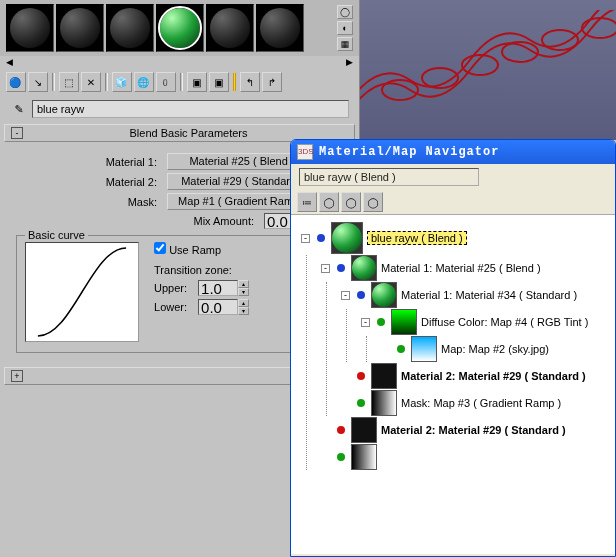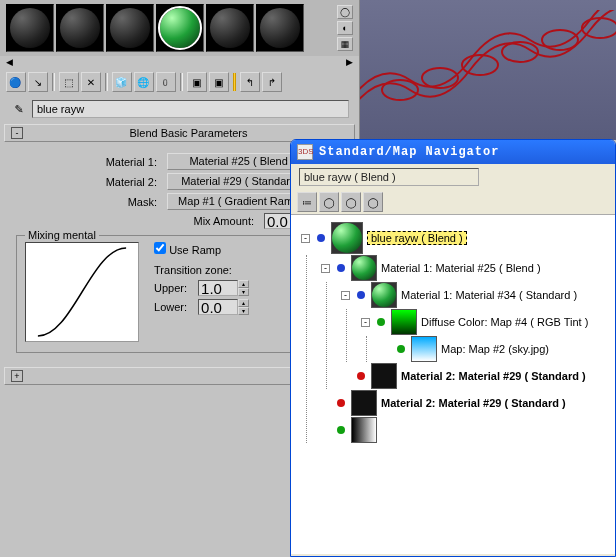--- a/index.html
+++ b/index.html
@@ -167,21 +167,21 @@
         <input value="0.0" style="">
         <div class="spin-btns">
             <span>▴</span>
             <span>▾</span>
           </div>
       </div>
       <span style="width:28px"></span>
     </div>
 
     <div class="mix-group">
-      <span class="legend">Mixing mental</span>
+      <span class="legend">Basic curve</span>
       <div class="curve-box">
         <svg viewBox="0 0 100 100">
             <path d="M 5 95 C 40 95 60 5 95 5" stroke="#000" fill="none" stroke-width="1.5"></path>
           </svg>
       </div>
       <div class="mix-right">
         <div style="margin-bottom:8px">
           <input type="checkbox" class="chk" checked="" style="">
           <span>Use Ramp</span>
         </div>
@@ -228,21 +228,21 @@
         <ellipse cx="210" cy="30" rx="18" ry="10"></ellipse>
           <ellipse cx="250" cy="18" rx="18" ry="10"></ellipse>
       </g>
     </svg>
   </div>
 </div>
 
 <div class="nav-win">
   <div class="titlebar">
     <div class="app-icon">3DS</div>
-    <span class="win-title">Standard/Map Navigator</span>
+    <span class="win-title">Material/Map Navigator</span>
   </div>
   <div class="nav-sub">
     <div class="ro">blue rayw ( Blend )</div>
   </div>
   <div class="nav-btns">
     <div class="tbtn">≔</div>
     <div class="tbtn">◯</div>
     <div class="tbtn">◯</div>
     <div class="tbtn">◯</div>
   </div>
@@ -289,20 +289,26 @@
               <span class="lbl">Map: Map #2 (sky.jpg)</span>
             </div>
           </div>
         </div>
         <div class="node">
           <span style="width:12px"></span>
             <span class="dot red"></span>
           <div class="thumb" style="background:#111"></div>
           <span class="lbl bold">Material 2: Material #29  ( Standard )</span>
         </div>
+        <div class="node">
+          <span style="width:12px"></span>
+            <span class="dot green"></span>
+          <div class="thumb" style="background:linear-gradient(90deg,#000,#fff)"></div>
+          <span class="lbl">Mask: Map #3  ( Gradient Ramp )</span>
+        </div>
       </div>
       <div class="node">
         <span style="width:12px"></span>
           <span class="dot red"></span>
         <div class="thumb" style="background:#111"></div>
         <span class="lbl bold">Material 2: Material #29  ( Standard )</span>
       </div>
       <div class="node">
         <span style="width:12px"></span>
           <span class="dot green"></span>

